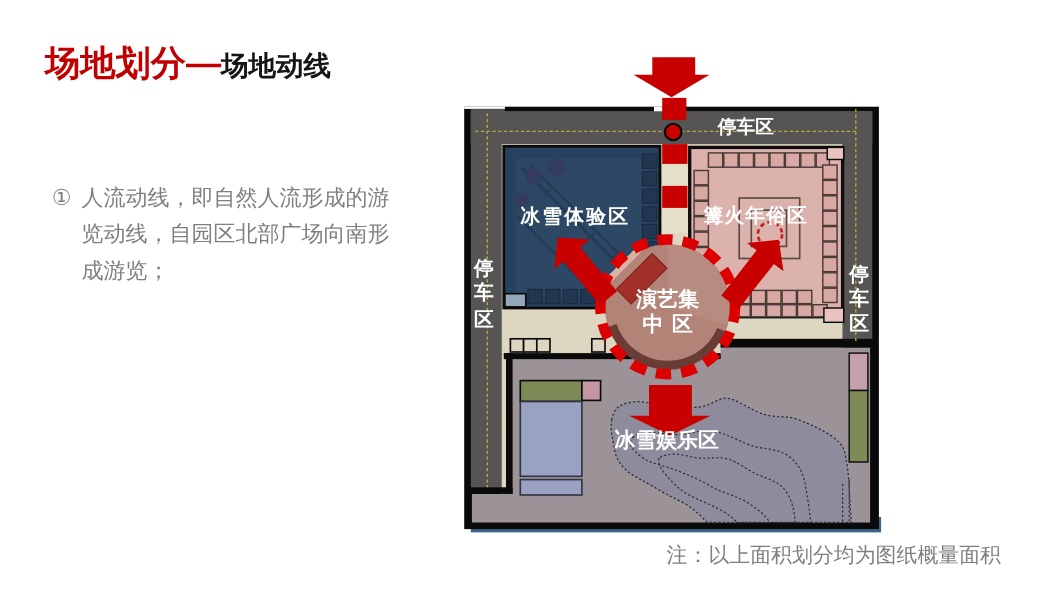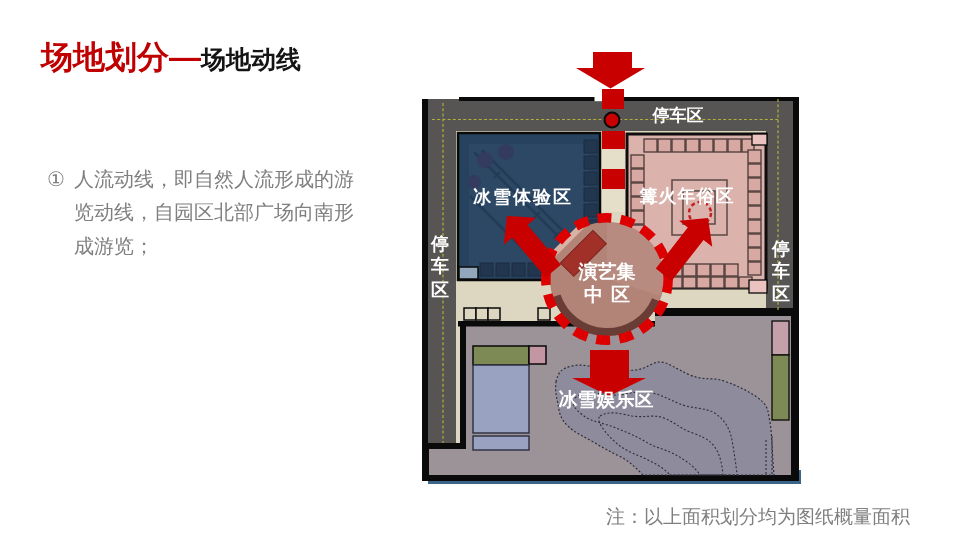--- a/index.html
+++ b/index.html
@@ -7,23 +7,23 @@
   font-family:"Liberation Sans",sans-serif;}
 #page{position:relative;width:852px;height:540px;}
 #title{position:absolute;left:41px;top:36px;white-space:nowrap;}
 #title .red{color:#c00000;font-weight:900;font-size:32px;}
 #title .dash{color:#c00000;font-weight:900;font-size:32px;}
 #title .blk{color:#141414;font-weight:900;font-size:25px;}
 #subtitle{position:absolute;left:46px;top:103px;color:#7f7f7f;font-weight:bold;
   font-size:29px;letter-spacing:0px;white-space:nowrap;}
 #body{position:absolute;left:47px;top:164px;color:#7f7f7f;font-size:20px;
   line-height:33.4px;}
-#body .item{padding-left:27px;font-family:Liberation Mono, monospace;}
+#body .item{padding-left:27px;}
 #body .num{display:inline-block;width:27px;margin-left:-27px;}
-#note{position:absolute;left:606px;top:492px;color:#7f7f7f;font-size:19px;white-space:nowrap;margin-top:12px;}
+#note{position:absolute;left:606px;top:492px;color:#7f7f7f;font-size:19px;white-space:nowrap;}
 svg{position:absolute;left:0;top:0;}
 svg text{font-family:"Liberation Sans",sans-serif;font-weight:bold;fill:#ffffff;}
 </style>
 </head>
 <body>
 <div id="page">
 <div id="title"><span class="red">场地划分</span><span class="dash">—</span><span class="blk">场地动线</span></div>
 <div id="body">
 <div class="item"><span class="num">①</span>人流动线，即自然人流形成的游<br>览动线，自园区北部广场向南形<br>成游览；</div>
 </div>

